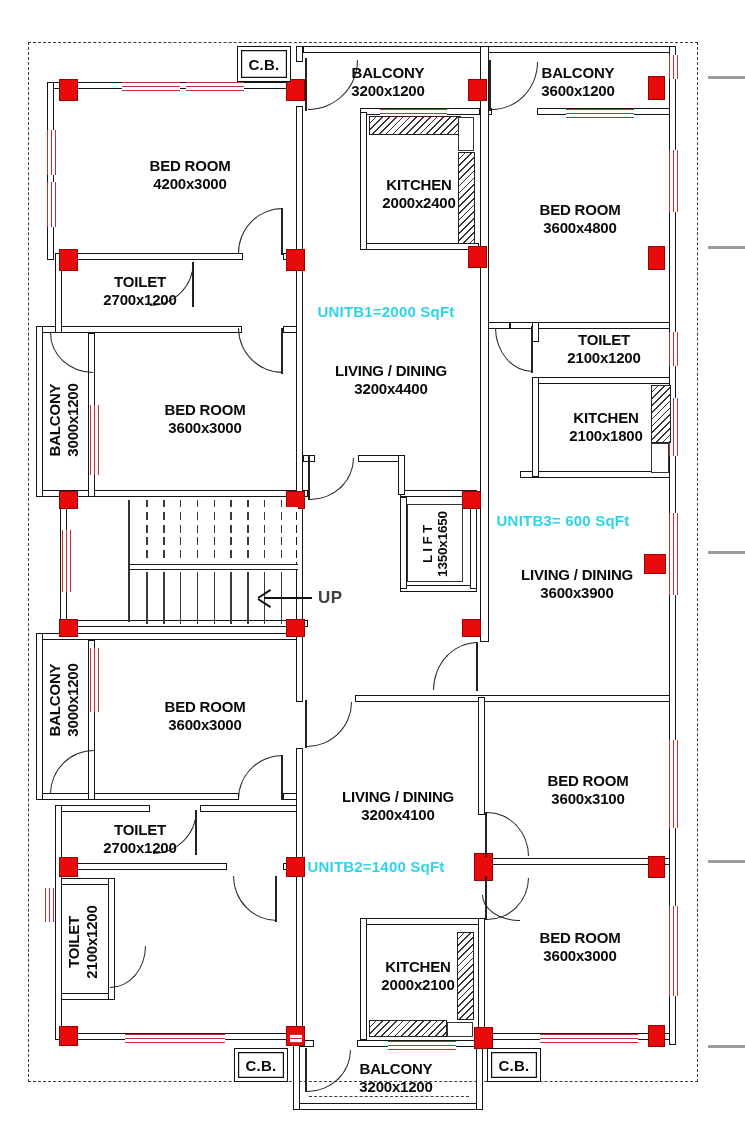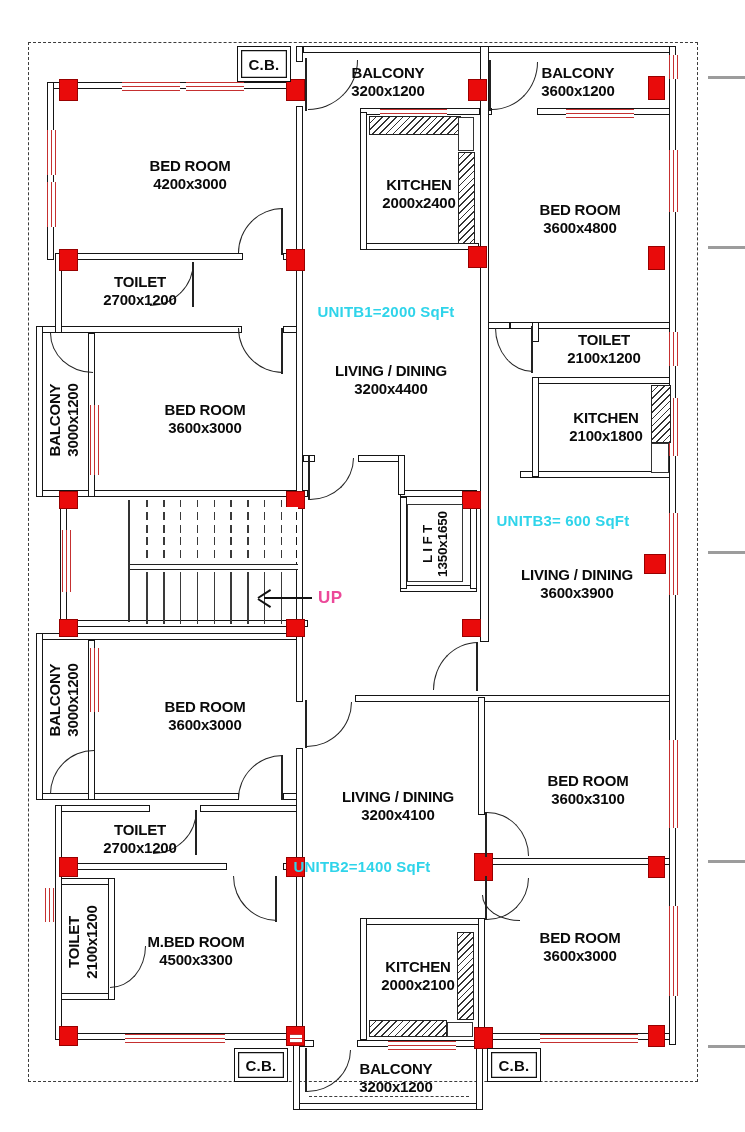--- a/index.html
+++ b/index.html
@@ -23,21 +23,21 @@
       font-weight:bold;font-size:15px;color:#0b0b0b;letter-spacing:.3px;}
   .dashed-b{position:absolute;border:1.6px dashed #3c3c3c;box-sizing:border-box;background:transparent;}
   .dash-line{position:absolute;border-top:1.6px dashed #3c3c3c;height:0;}
   .room-label{position:absolute;transform:translate(-50%,-50%);text-align:center;
       font-weight:bold;font-size:15px;line-height:17.5px;color:#0a0a0a;
       white-space:nowrap;letter-spacing:-0.2px;}
   .room-label.v{transform:translate(-50%,-50%) rotate(-90deg);}
   .lift-label{font-size:13.5px;line-height:15px;}
   .unit-label{position:absolute;transform:translate(-50%,-50%);font-weight:bold;
       font-size:15px;color:#2fd4ea;white-space:nowrap;letter-spacing:.2px;}
-  .up-label{position:absolute;color:#ec4899;font-weight:bold;font-size:17px;letter-spacing:.5px;}
+  .up-label{position:absolute;color:#404040;font-weight:bold;font-size:17px;letter-spacing:.5px;}
   .arc{position:absolute;box-sizing:border-box;background:transparent;}
   .arc.tl{border-top:1.2px solid #222;border-left:1.2px solid #222;border-top-left-radius:100% 100%;}
   .arc.tr{border-top:1.2px solid #222;border-right:1.2px solid #222;border-top-right-radius:100% 100%;}
   .arc.bl{border-bottom:1.2px solid #222;border-left:1.2px solid #222;border-bottom-left-radius:100% 100%;}
   .arc.br{border-bottom:1.2px solid #222;border-right:1.2px solid #222;border-bottom-right-radius:100% 100%;}
   .leaf{position:absolute;background:#222;}
   .vline{position:absolute;background:#333;}
   .stair-up{position:absolute;
       background:repeating-linear-gradient(0deg,#fff 0 4.5px,transparent 4.5px 12.5px),
                  repeating-linear-gradient(90deg,transparent 0 15.4px,#3a3a3a 15.4px 16.8px);}
@@ -231,21 +231,21 @@
   <div>
     <div class="liftcar" style="left:407px;top:504px;width:56px;height:78px;"></div>
     <div class="room-label v lift-label" style="left:435px;top:544px;">
       <div>L I F T</div>
       <div>1350x1650</div>
     </div>
   </div>
 
   <div class="unit-label" style="left:386px;top:311px;">UNITB1=2000 SqFt</div>
   <div class="unit-label" style="left:563px;top:520px;">UNITB3= 600 SqFt</div>
-  <div class="unit-label" style="left:362px;top:866px;text-align:center;">UNITB2=1400 SqFt</div>
+  <div class="unit-label" style="left:376px;top:866px;text-align:center;">UNITB2=1400 SqFt</div>
 
   <div class="cb" style="left:237px;top:46px;width:54px;height:36px;">
     <span>C.B.</span>
   </div>
   <div class="cb" style="left:234px;top:1048px;width:54px;height:34px;">
     <span>C.B.</span>
   </div>
   <div class="cb" style="left:487px;top:1048px;width:54px;height:34px;">
     <span>C.B.</span>
   </div>
@@ -316,24 +316,20 @@
       <div>3600x3100</div>
     </div>
     <div class="room-label" style="left: 140px; top: 838px;">
       <div>TOILET</div>
       <div>2700x1200</div>
     </div>
     <div class="room-label v" style="left: 82px; top: 942px;">
       <div>TOILET</div>
       <div>2100x1200</div>
     </div>
-    <div class="room-label" style="left: 196px; top: 950px;">
-      <div>M.BED ROOM</div>
-      <div>4500x3300</div>
-    </div>
     <div class="room-label" style="left: 418px; top: 975px;">
       <div>KITCHEN</div>
       <div>2000x2100</div>
     </div>
     <div class="room-label" style="left: 580px; top: 946px;">
       <div>BED ROOM</div>
       <div>3600x3000</div>
     </div>
     <div class="room-label" style="left: 396px; top: 1077px;">
       <div>BALCONY</div>

